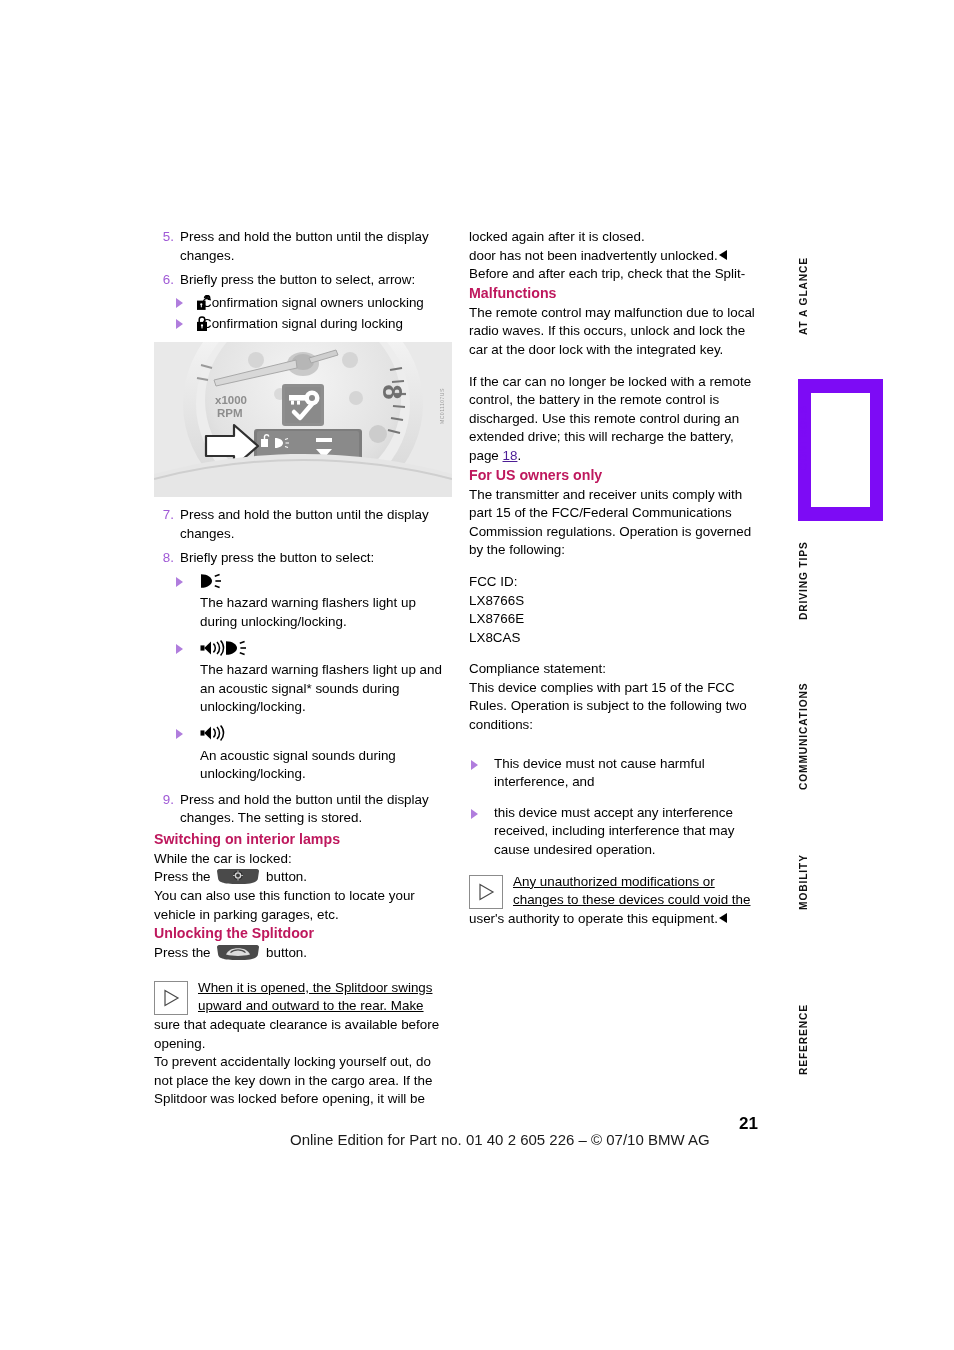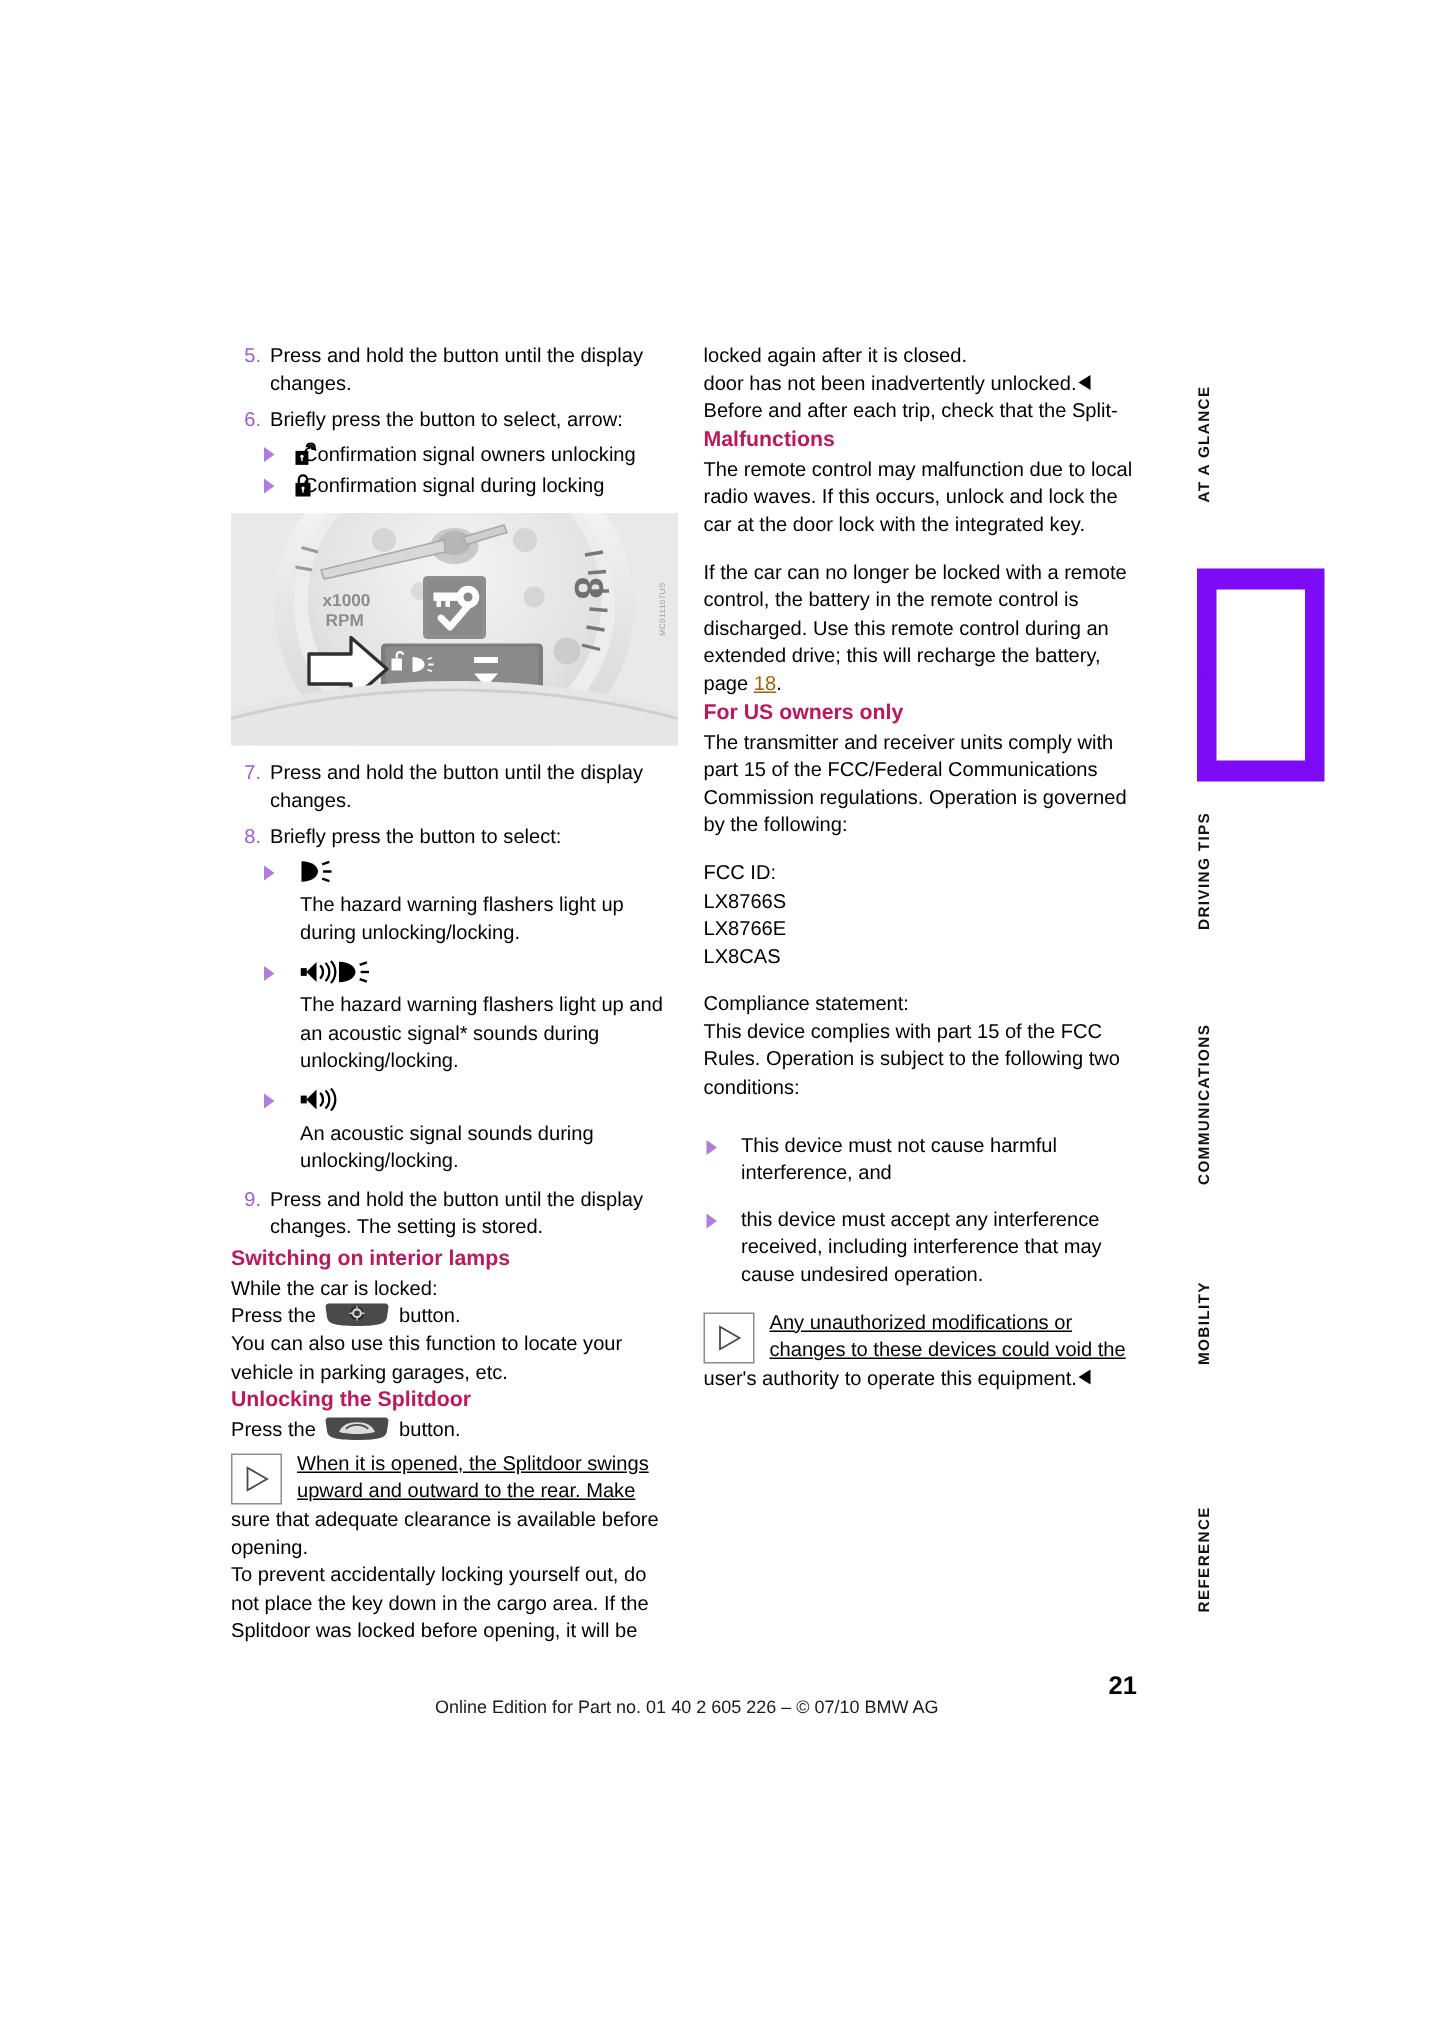--- a/index.html
+++ b/index.html
@@ -82,21 +82,21 @@
     line-height: 18px;
     font-weight: bold;
     color: #be185d;
     margin: 0 0 2px 0;
   }
   .gap-before { margin-top: 22px; }
   .gap-before-sm { margin-top: 13px; }
   p { margin: 0; }
   .pblock { margin-bottom: 13px; }
 
-  .link { color: #a16207; }
+  .link { color: #4c1d95; }
 
   
   .endmark {
     display: inline-block;
     width: 0; height: 0;
     border-right: 8px solid #000;
     border-top: 5px solid transparent;
     border-bottom: 5px solid transparent;
     vertical-align: 0px;
     margin-left: 1px;
@@ -183,21 +183,21 @@
     position: absolute;
     left: 13px; top: 14px;
     width: 59px; height: 114px;
     background: #ffffff;
   }
 
   
   #footer {
     position: absolute;
     left: 290px; top: 1131px;
-    font-size: 12px;
+    font-size: 15px;
     color: #1a1a1a;
     white-space: nowrap;
   }
   #pageno {
     position: absolute;
     left: 739px; top: 1114px;
     font-size: 17px;
     font-weight: bold;
     color: #000;
   }
@@ -330,21 +330,21 @@
       <span class="fob">
         <svg width="44" height="17" viewBox="0 0 44 17">
           <path d="M3 1 L41 1 C 42 1 43 2 43 3 L42 10 C 41.5 14 38 16 22 16 C 6 16 2.5 14 2 10 L1 3 C 1 2 2 1 3 1 Z" fill="#4a4a4a"></path>
           <path d="M10 10.6 C 12 6.2 16 4.2 22 4.2 C 28 4.2 32 6.2 34 10.6 C 30 11.6 26 12 22 12 C 18 12 14 11.6 10 10.6 Z" fill="#dcdcdc"></path>
           <path d="M14.5 8.6 C 16.4 6.6 19 5.9 22 5.9 C 25 5.9 27.6 6.6 29.5 8.6" fill="none" stroke="#4a4a4a" stroke-width="1.1"></path>
         </svg>
       </span>
       <span>button.</span>
     </p>
 
-    <div class="note" style="margin-top:4px">
+    <div class="note" style="margin-top:16px">
       <span class="notebox">
         <svg width="20" height="20" viewBox="0 0 20 20">
           <path d="M4 2.5 L17 10 L4 17.5 Z" fill="none" stroke="#4a4a4a" stroke-width="1.2"></path>
         </svg>
       </span>
       <span class="nt1">When it is opened, the Splitdoor swings</span>
       <span class="nt2">upward and outward to the rear. Make</span>
       <span class="rest">sure that adequate clearance is available before opening.</span>
     </div>
 

